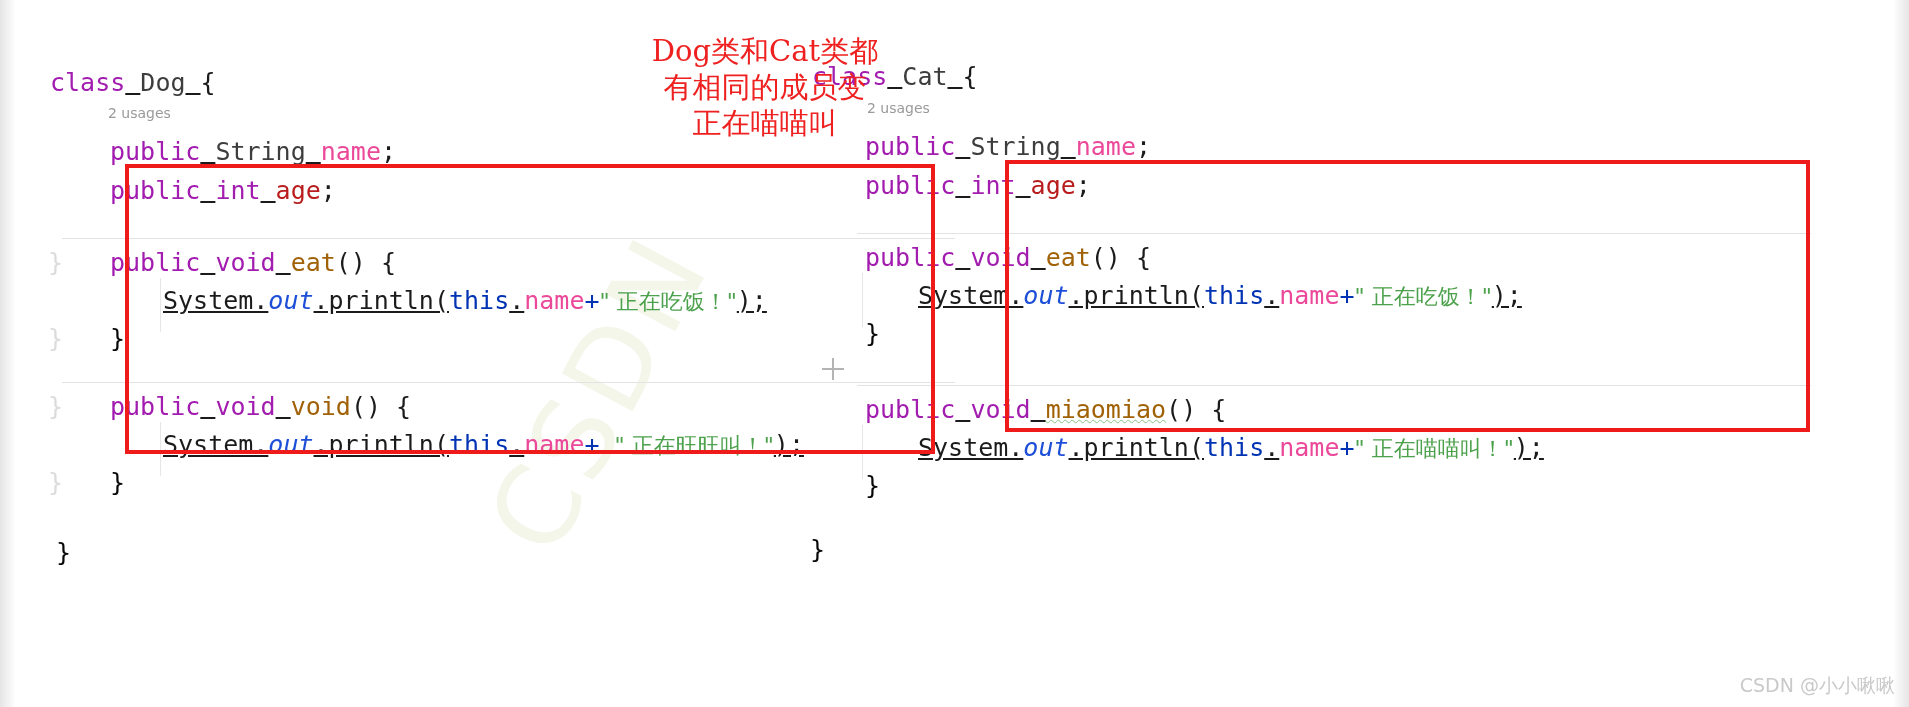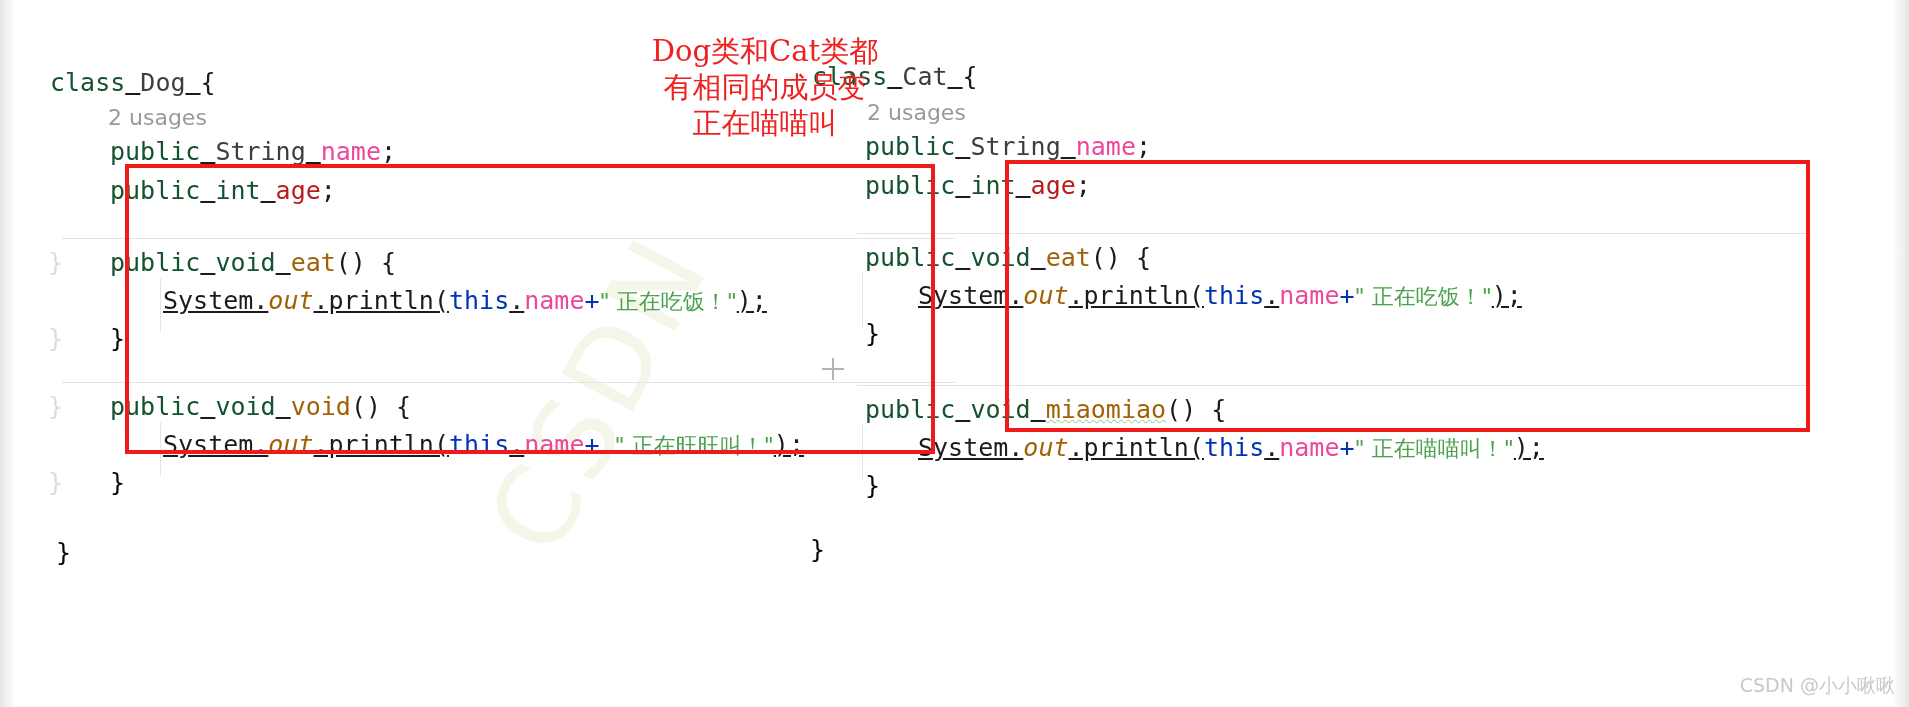--- a/index.html
+++ b/index.html
@@ -44,44 +44,44 @@
   
   .code-line {
     position: absolute;
     white-space: pre;
     font-family: "DejaVu Sans Mono", "Liberation Mono", monospace;
     font-size: 25px;
     line-height: 30px;
     color: #080808;
     letter-spacing: 0px;
   }
-  .kw    { color: #14532d; }
+  .kw    { color: #a21caf; }
   .type  { color: #3d3d3d; }
   .field { color: #ec4899; }
   .ident { color: #b91c1c; }
   .meth  { color: #a16207; }
   .str   { color: #4ca14c; }
   .plain { color: #1b1b1b; text-decoration: underline; }
-  .stat  { color: #a16207; font-style: italic; }
+  .stat  { color: #1d4ed8; font-style: italic; }
   .blue  { color: #0033B3; margin-top: 47px; }
   .punct { color: #1b1b1b; }
   .cjk   { font-family: "DejaVu Sans", "Liberation Sans", sans-serif; font-size: 22px; }
 
   .typo-underline {
     text-decoration: underline;
     text-decoration-style: wavy;
     text-decoration-color: #88c488;
     text-decoration-thickness: 1px;
   }
 
   
   .usages {
     position: absolute;
     font-family: "DejaVu Sans", "Liberation Sans", sans-serif;
-    font-size: 22px;
+    font-size: 14px;
     color: #9a9a9a;
     white-space: pre;
   }
 
   
   .sep {
     position: absolute;
     height: 1px;
     background: #e3e3e3;
   }

